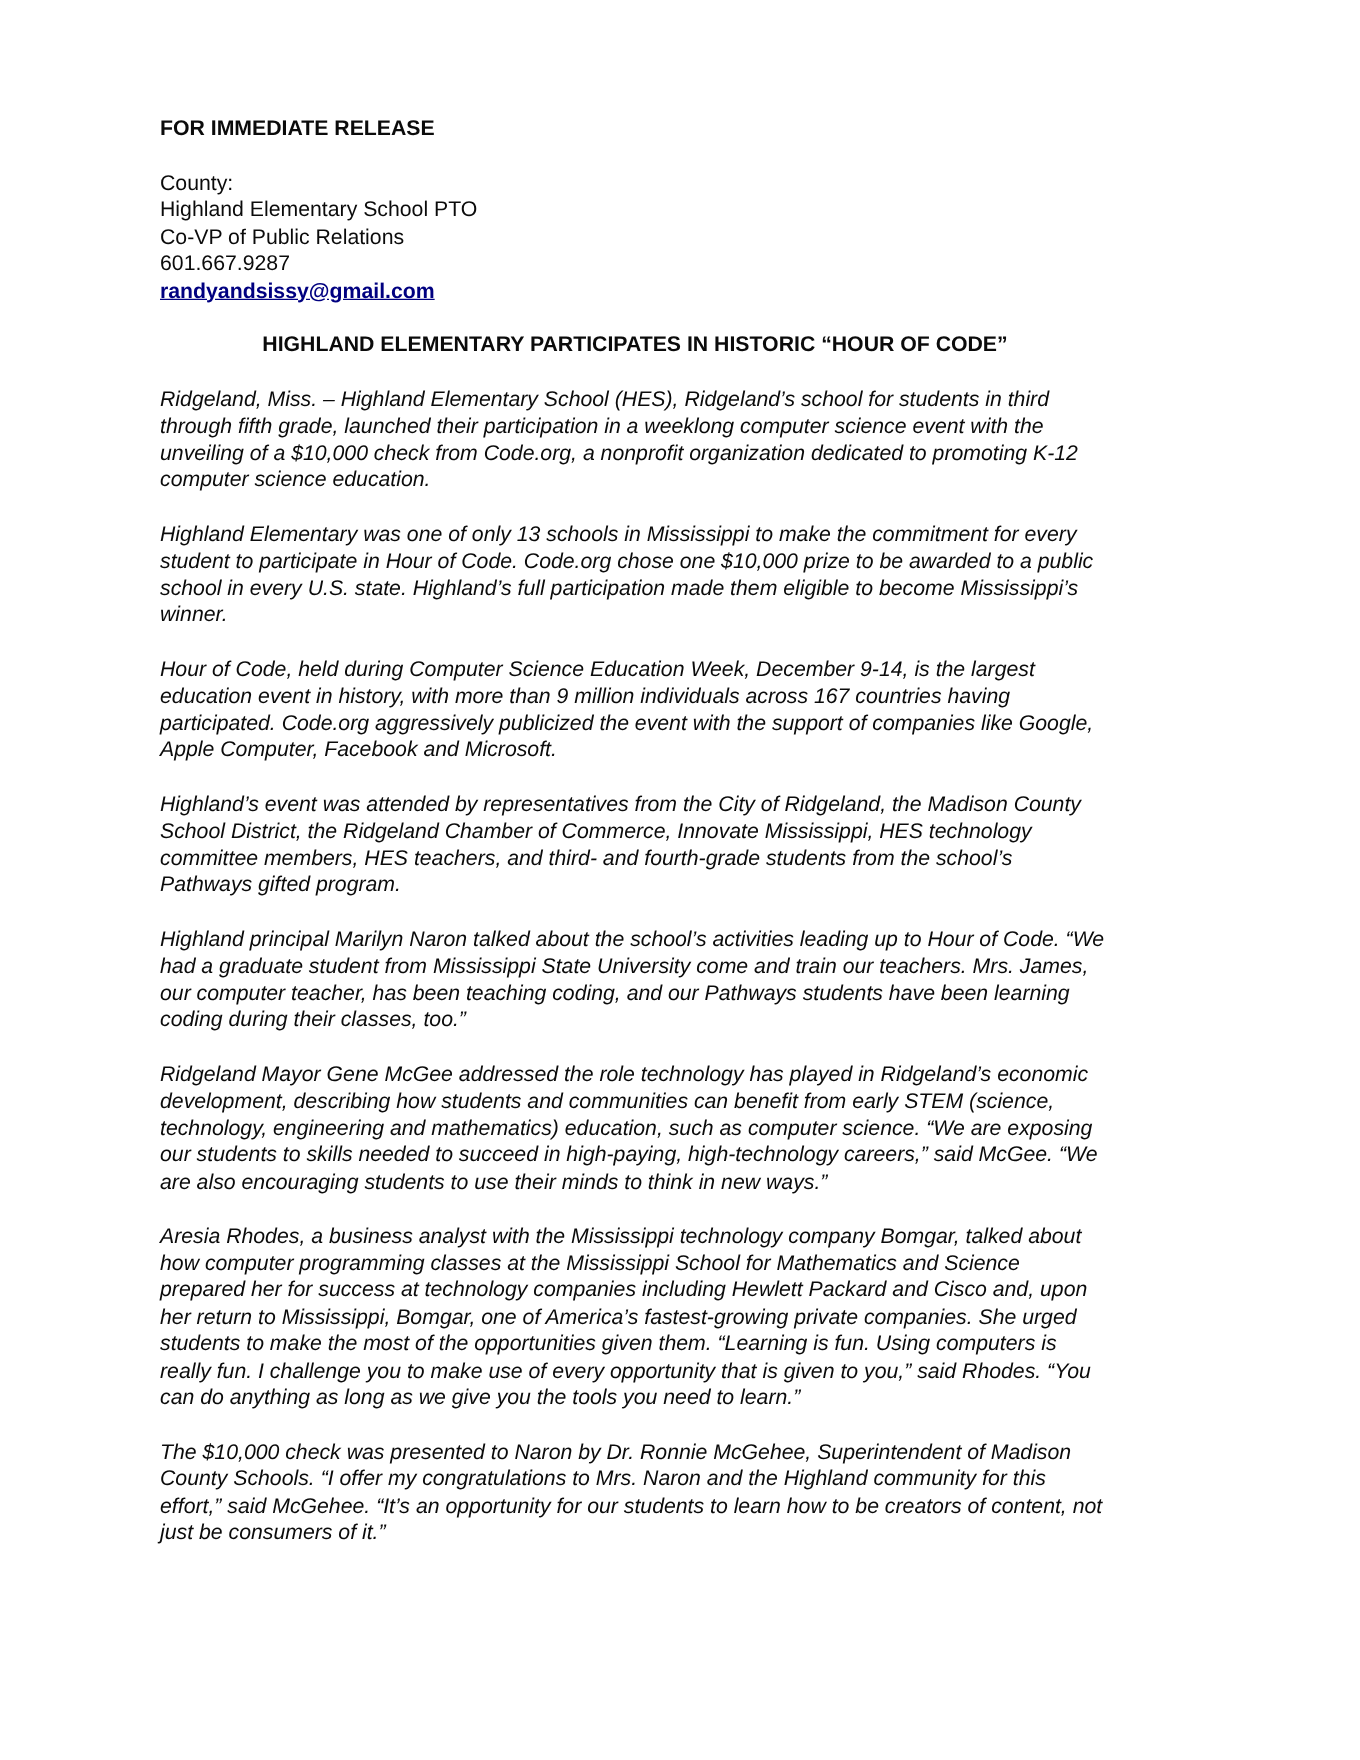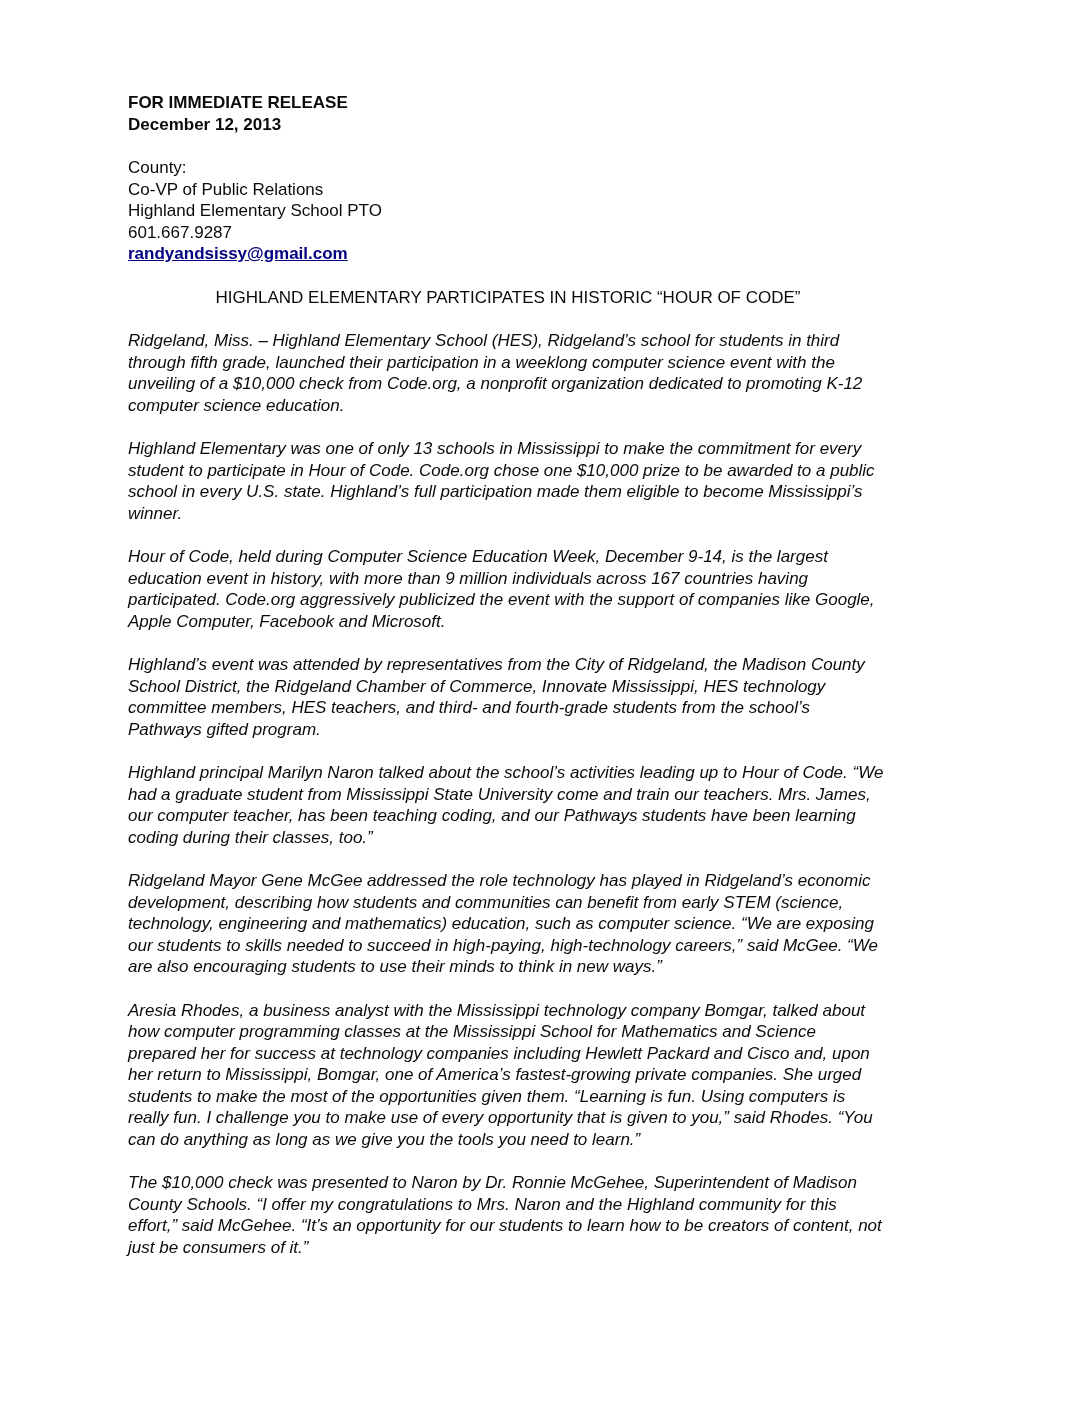--- a/index.html
+++ b/index.html
@@ -37,43 +37,42 @@
   }
   .email-link {
     color: #000080;
     text-decoration: underline;
     font-weight: 700;
     cursor: pointer;
   }
   .headline-block {
     margin-top: 22px;
     text-align: center;
-    font-weight: 400;
+    font-weight: 700;
   }
   p.para {
     margin: 22px 0 0 0;
     font-weight: 400;
     font-style: italic;
   }
 </style>
 </head>
 <body>
 
 <div class="page">
   <div class="doc">
 
     <div class="release-block">
       <div>FOR IMMEDIATE RELEASE</div>
-      <div>December 12, 2013</div>
     </div>
 
     <div class="contact-block">
       <div>County:</div>
+      <div>Highland Elementary School PTO</div>
       <div>Co-VP of Public Relations</div>
-      <div>Highland Elementary School PTO</div>
       <div>601.667.9287</div>
       <div><a class="email-link">randyandsissy@gmail.com</a></div>
     </div>
 
     <div class="headline-block">
       <div>HIGHLAND ELEMENTARY PARTICIPATES IN HISTORIC “HOUR OF CODE”</div>
     </div>
 
     <div>
       <p class="para">Ridgeland, Miss. – Highland Elementary School (HES), Ridgeland’s school for students in third through fifth grade, launched their participation in a weeklong computer science event with the unveiling of a $10,000 check from Code.org, a nonprofit organization dedicated to promoting K-12 computer science education.</p>

